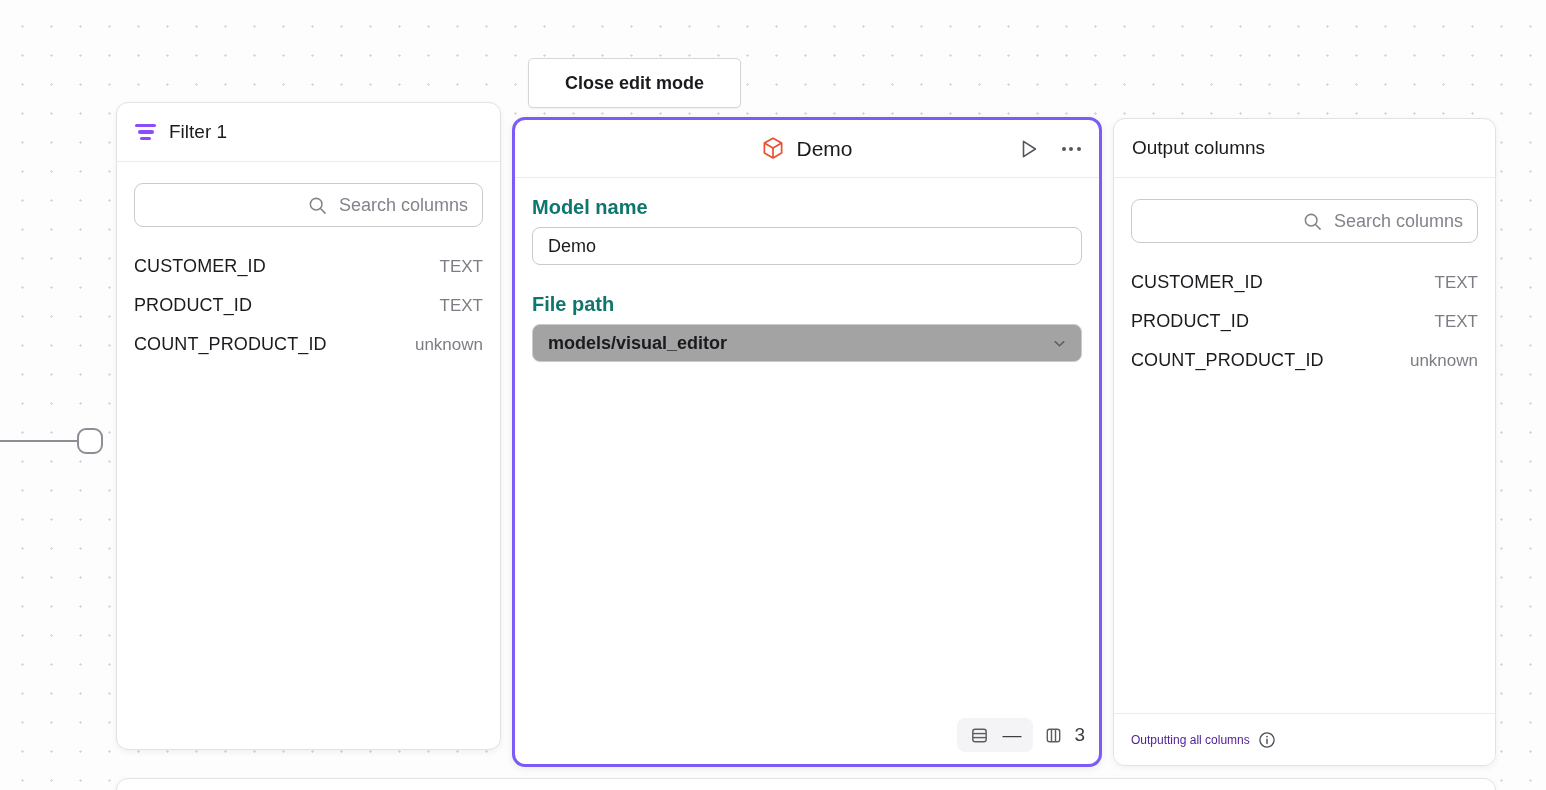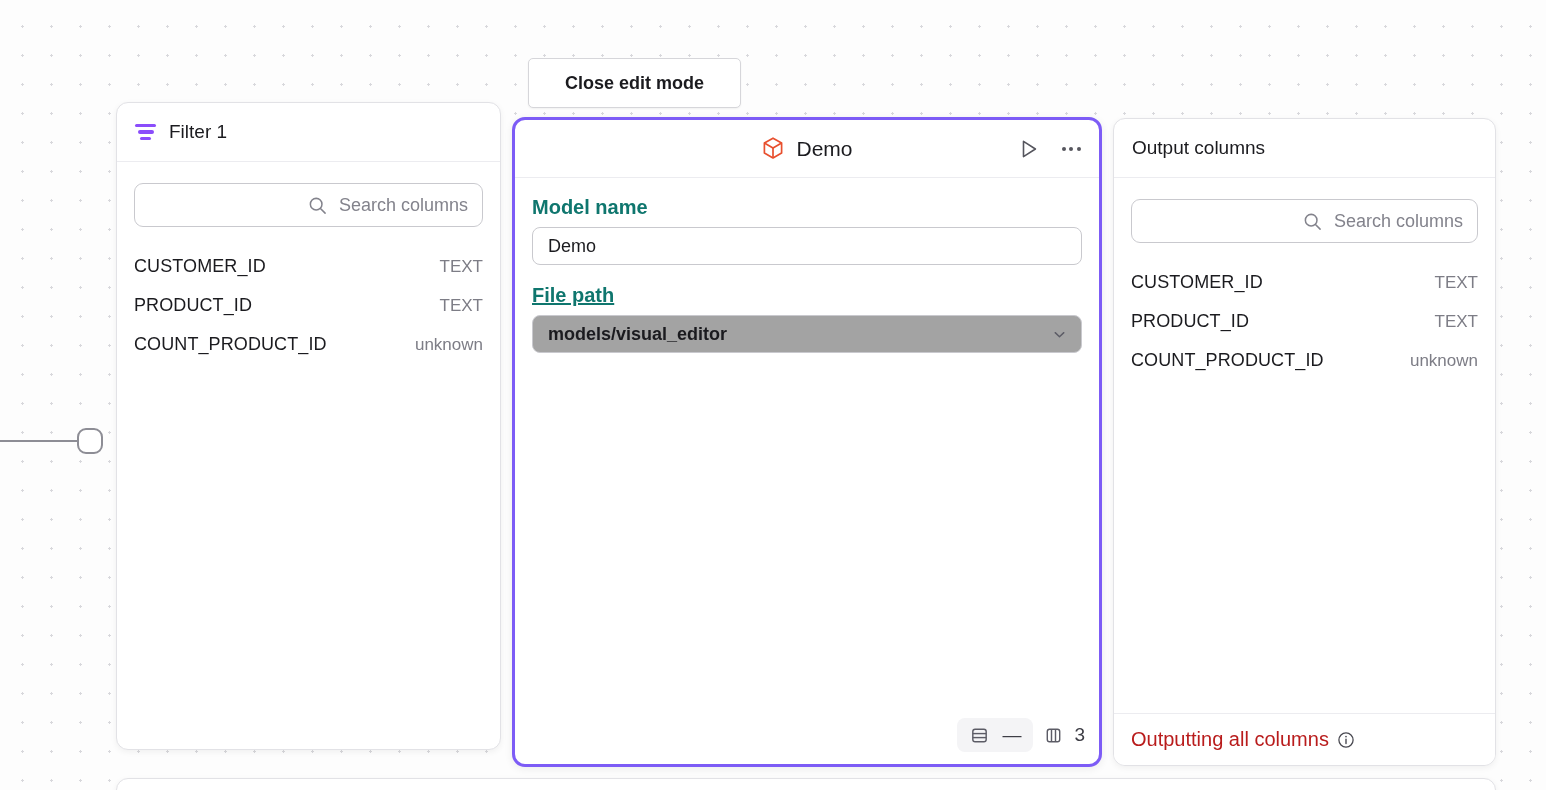--- a/index.html
+++ b/index.html
@@ -227,21 +227,21 @@
 
   .demo-form {
     padding: 18px 17px 0 17px;
   }
   .field-label {
     font-size: 20px;
     font-weight: bold;
     color: #0f766e;
     margin-bottom: 8px;
   }
-  .field-label.second { margin-top: 19px; text-decoration: underline; }
+  .field-label.second { margin-top: 28px; }
   .text-input {
     height: 38px;
     border: 1px solid #c9c9ce;
     border-radius: 8px;
     display: flex;
     align-items: center;
     padding: 0 15px;
     box-sizing: border-box;
     font-size: 18px;
     color: #1b1b1f;
@@ -305,22 +305,22 @@
     height: 52px;
     border-top: 1px solid #ececf0;
     display: flex;
     align-items: center;
     padding: 0 17px;
     gap: 8px;
     box-sizing: border-box;
     background: #fff;
   }
   .footer-text {
-    font-size: 20px;
-    color: #b91c1c;
+    font-size: 12px;
+    color: #4c1d95;
   }
 
   
   #node-bottom {
     left: 116px;
     top: 778px;
     width: 1380px;
     height: 60px;
     border-radius: 12px;
   }

